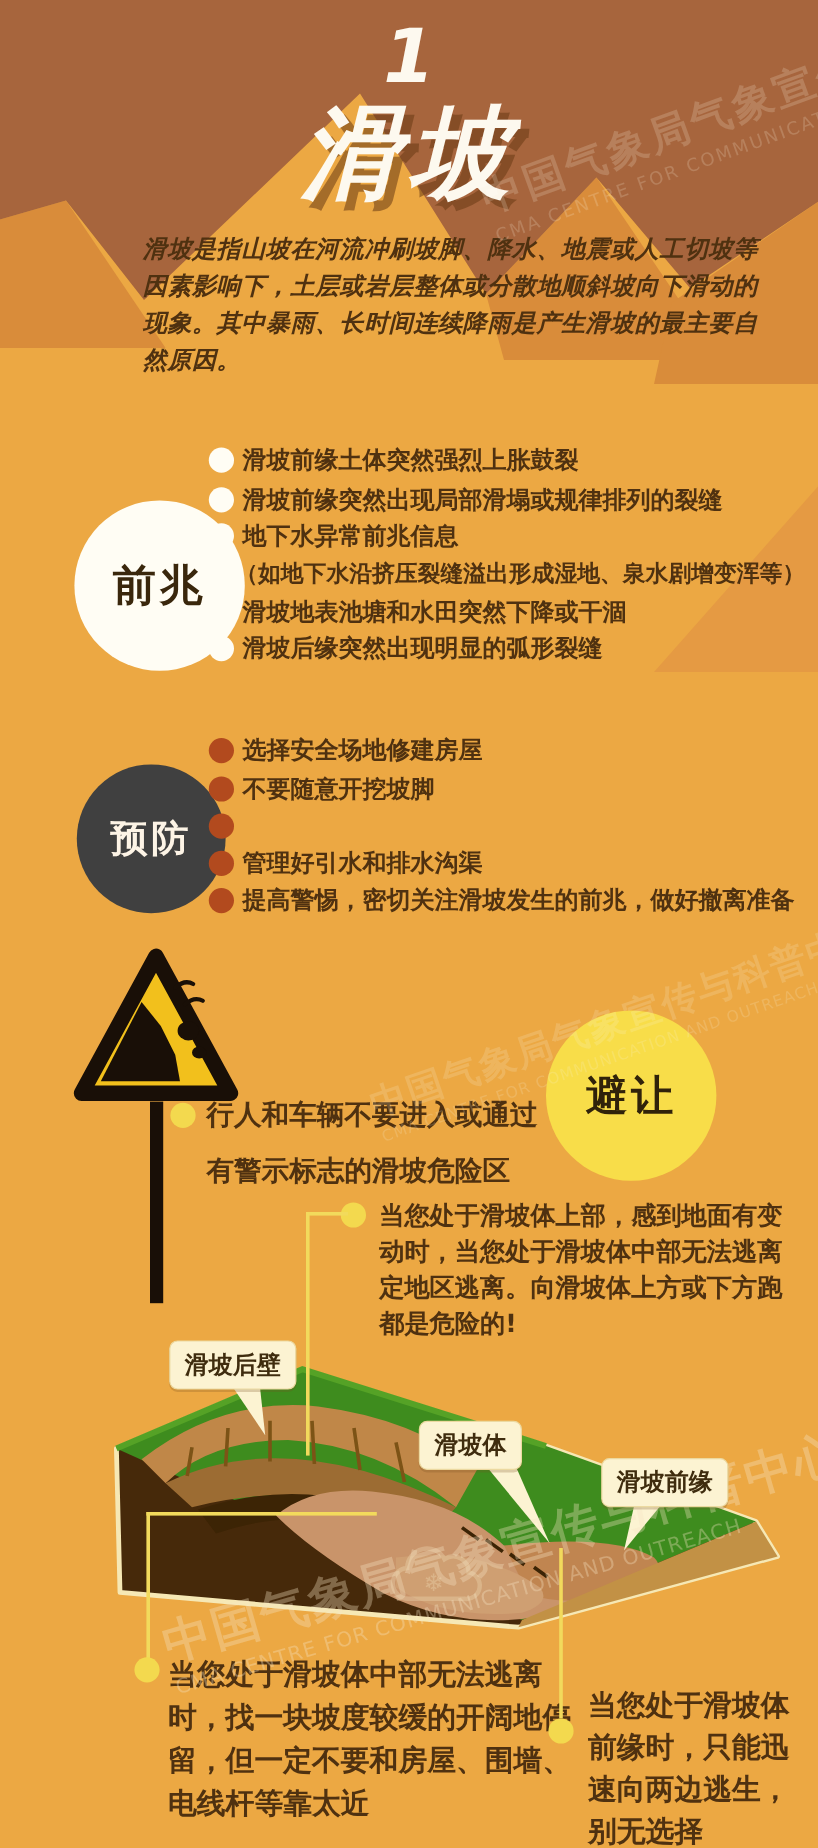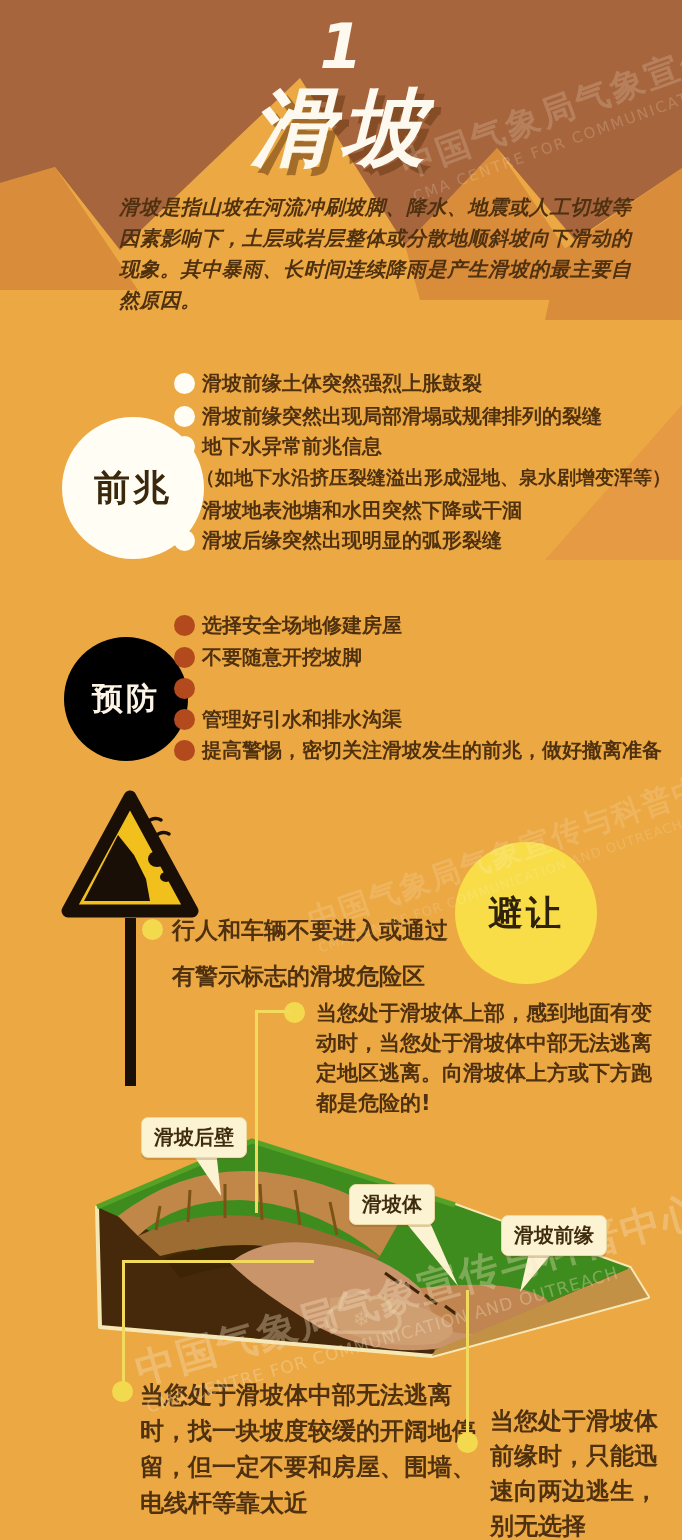--- a/index.html
+++ b/index.html
@@ -30,21 +30,21 @@
   .row.paren{left:196px;font-size:19px;}
   .dot{position:absolute;width:21px;height:21px;border-radius:50%;}
   .dot.white{background:#fffdf4;}
   .dot.rust{background:#b24a1e;}
   .dot.yellow{background:#f3d94e;}
   
   .badge{position:absolute;border-radius:50%;display:flex;align-items:center;justify-content:center;
        font-weight:bold;}
   .badge.precursor{left:62px;top:417px;width:142px;height:142px;background:#fffdf4;
        color:#3a270c;font-size:36px;letter-spacing:3px;}
-  .badge.prevention{left:64px;top:637px;width:124px;height:124px;background:#000000;
+  .badge.prevention{left:64px;top:637px;width:124px;height:124px;background:#404040;
        color:#fdf4e6;font-size:31px;letter-spacing:3px;}
   .badge.avoidance{left:455px;top:842px;width:142px;height:142px;background:#f8dd49;
        color:#30220a;font-size:35px;letter-spacing:3px;}
   
   .pole{position:absolute;left:125px;top:918px;width:11px;height:168px;background:#190f07;}
   
   .vline,.hline{position:absolute;background:#f2da5c;z-index:5;}
   
   .block{position:absolute;font-weight:bold;color:#4f3110;white-space:nowrap;}
   .b-sign{left:172px;top:907px;font-size:23px;line-height:46px;}

